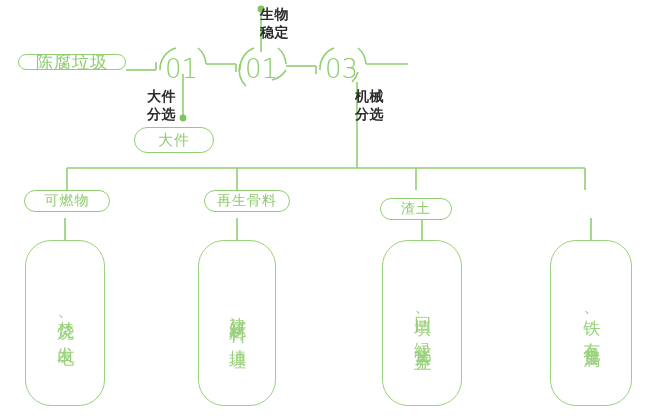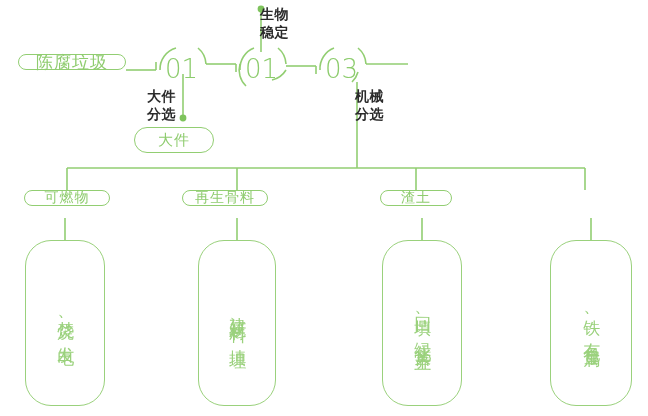--- a/index.html
+++ b/index.html
@@ -47,27 +47,27 @@
     font-size: 17px;
   }
   .pill-bulky {
     left: 134px;
     top: 127px;
     width: 80px;
     height: 26px;
     font-size: 15px;
   }
   .pill-cat {
-    height: 16px;
+    height: 22px;
     top: 190px;
     font-size: 14px;
   }
   .pill-cat.c0 { left: 24px;  width: 86px; }
-  .pill-cat.c1 { left: 182px; width: 86px; }
-  .pill-cat.c2 { left: 380px; width: 72px; }
+  .pill-cat.c1 { left: 204px; width: 86px; }
+  .pill-cat.c2 { left: 380px; width: 72px; margin-top: 8px; }
   .pill-cat.c3 { left: 540px; width: 92px; }
 
   
   .vbox {
     position: absolute;
     box-sizing: border-box;
     border: 1.6px solid #9ad17c;
     border-radius: 26px;
     background: #ffffff;
     top: 240px;

